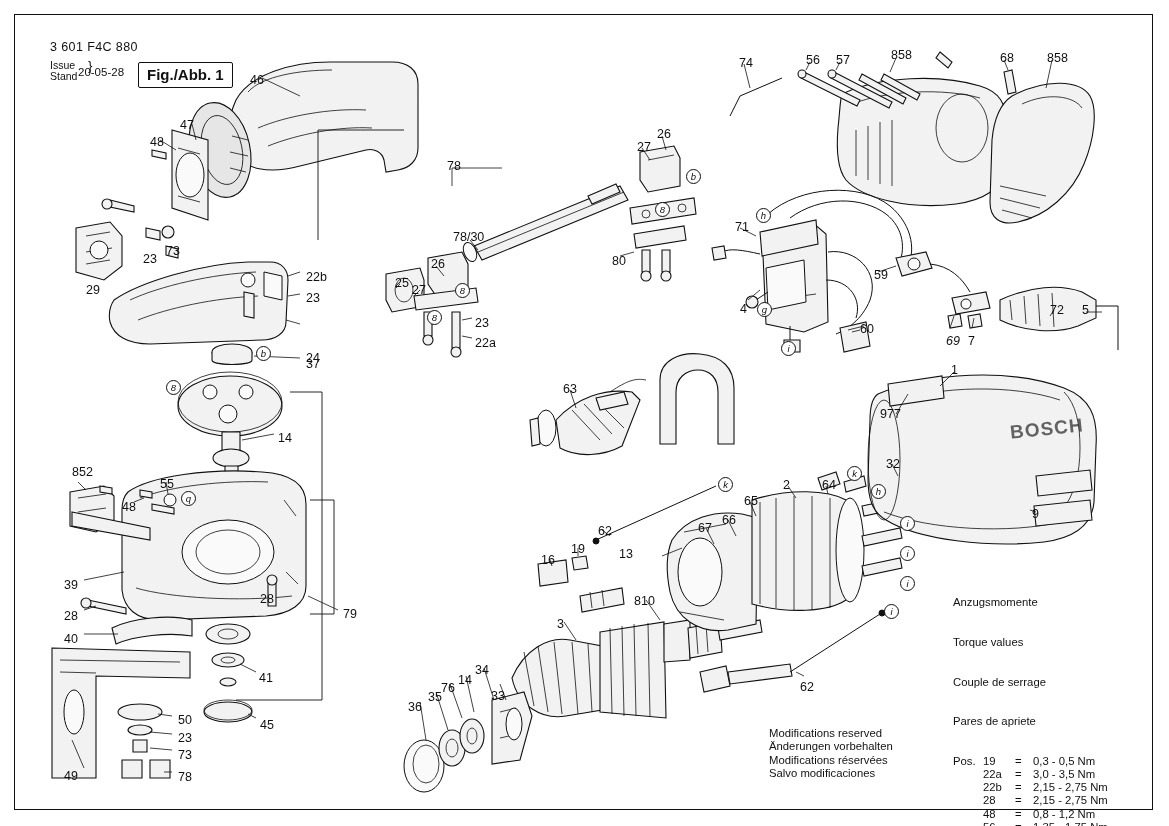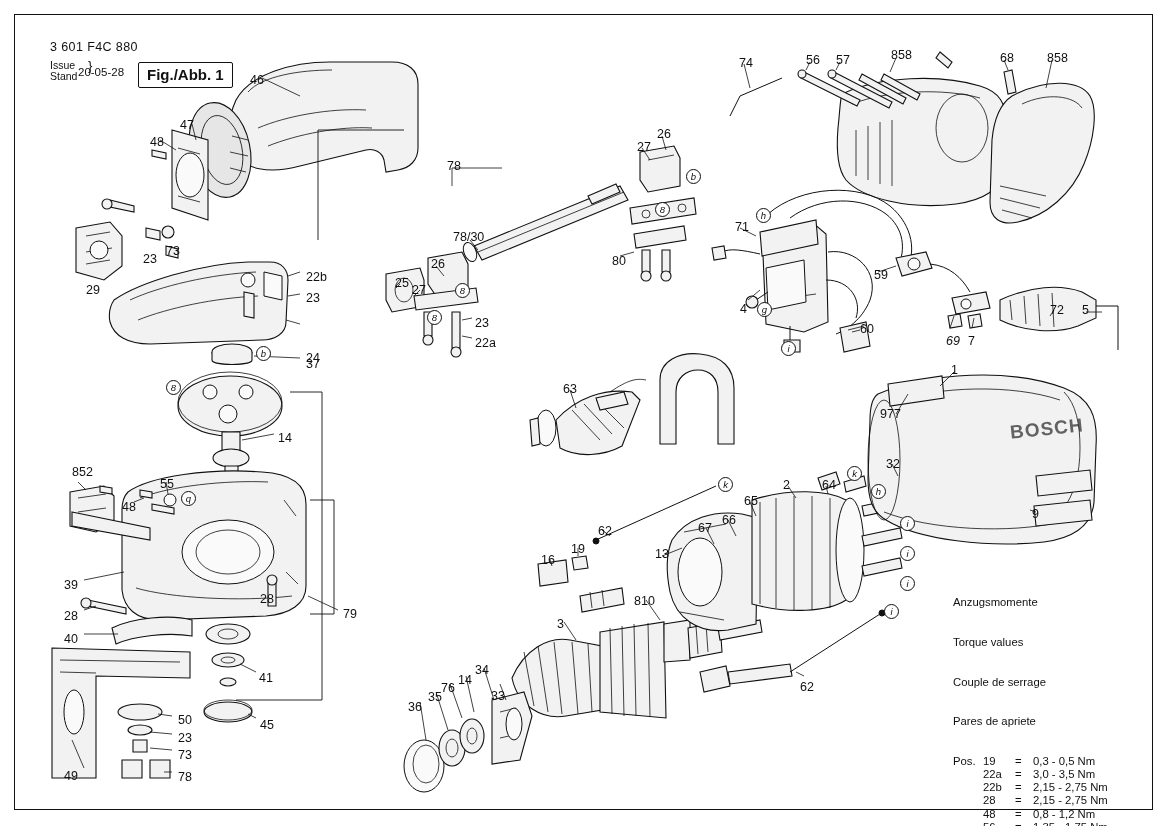--- a/index.html
+++ b/index.html
@@ -375,21 +375,21 @@
   <div class="lbl" style="left:178px;top:770px;">78</div>
   <div class="lbl" style="left:64px;top:769px;">49</div>
   <div class="lbl" style="left:408px;top:700px;">36</div>
   <div class="lbl" style="left:428px;top:690px;">35</div>
   <div class="lbl" style="left:441px;top:681px;">76</div>
   <div class="lbl" style="left:458px;top:673px;">14</div>
   <div class="lbl" style="left:475px;top:663px;">34</div>
   <div class="lbl" style="left:491px;top:679px;margin-top:10px;">33</div>
   <div class="lbl" style="left:557px;top:617px;">3</div>
   <div class="lbl" style="left:634px;top:594px;text-align:center;">810</div>
-  <div class="lbl" style="left:655px;top:547px;">13</div>
+  <div class="lbl" style="left:619px;top:547px;">13</div>
   <div class="lbl" style="left:541px;top:553px;">16</div>
   <div class="lbl" style="left:571px;top:542px;">19</div>
   <div class="lbl" style="left:598px;top:524px;">62</div>
   <div class="lbl" style="left:800px;top:680px;">62</div>
   <div class="lbl" style="left:698px;top:521px;">67</div>
   <div class="lbl" style="left:722px;top:513px;">66</div>
   <div class="lbl" style="left:744px;top:494px;">65</div>
   <div class="lbl" style="left:783px;top:478px;">2</div>
   <div class="lbl" style="left:822px;top:478px;">64</div>
   <div class="lbl" style="left:886px;top:457px;">32</div>
@@ -460,14 +460,20 @@
       
       
       
       
       
       
       
     </tbody></table>
   </div>
 
+  <div class="modnote">
+    <div>Modifications reserved</div>
+    <div>Änderungen vorbehalten</div>
+    <div>Modifications réservées</div>
+    <div>Salvo modificaciones</div>
+  </div>
 
 </div>
 
 </body></html>

